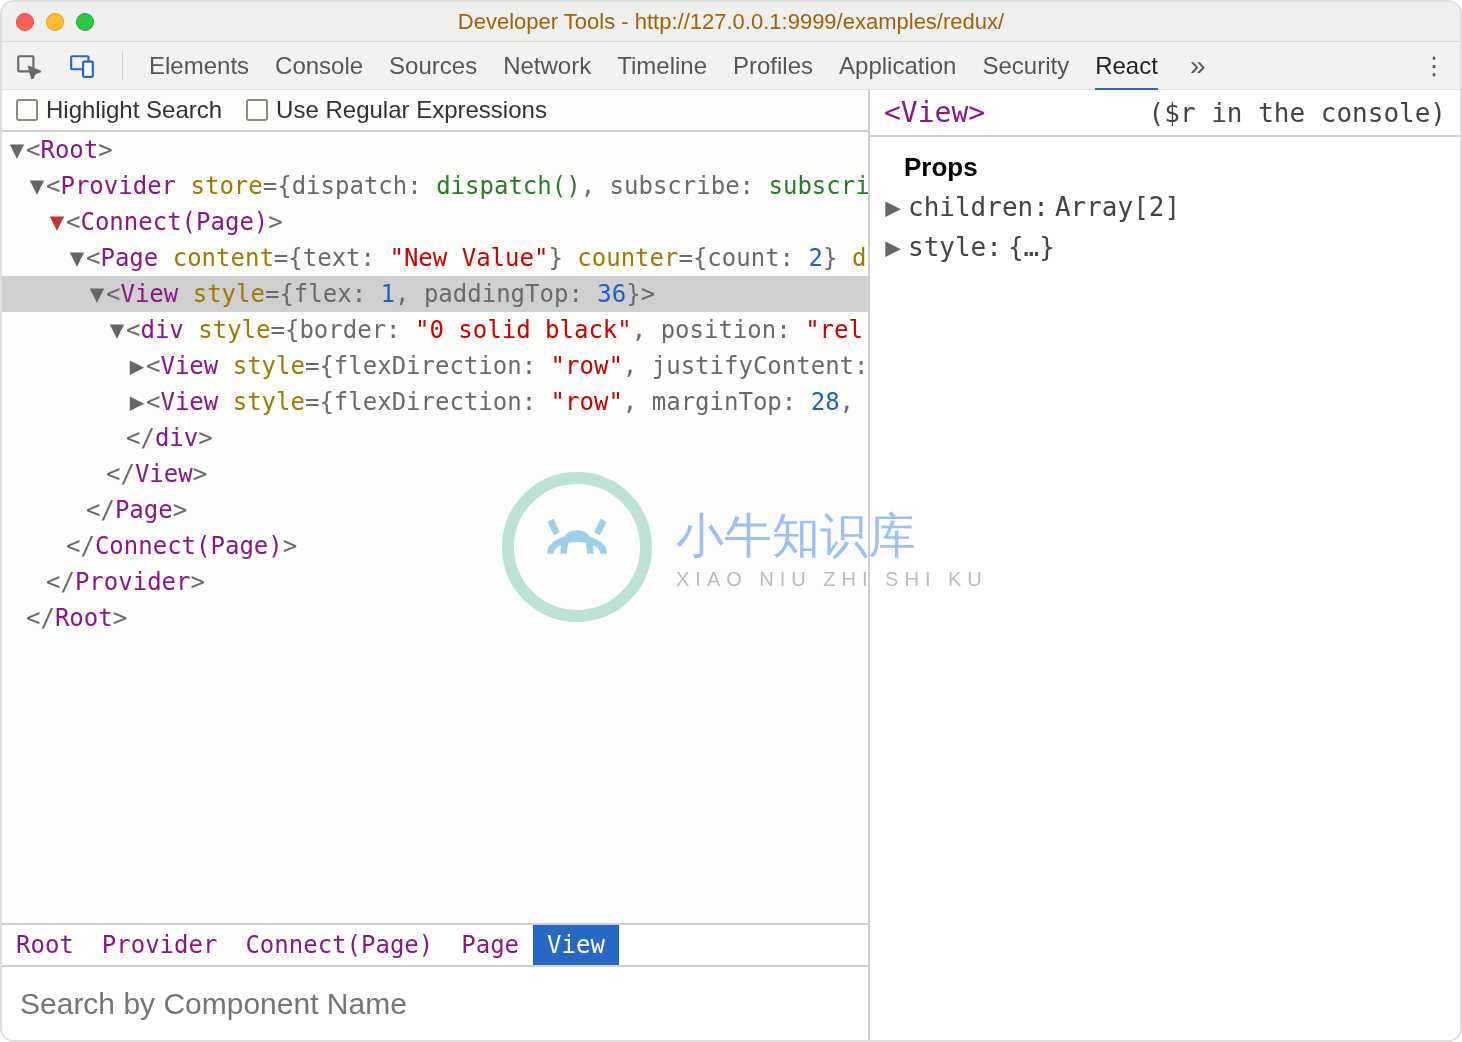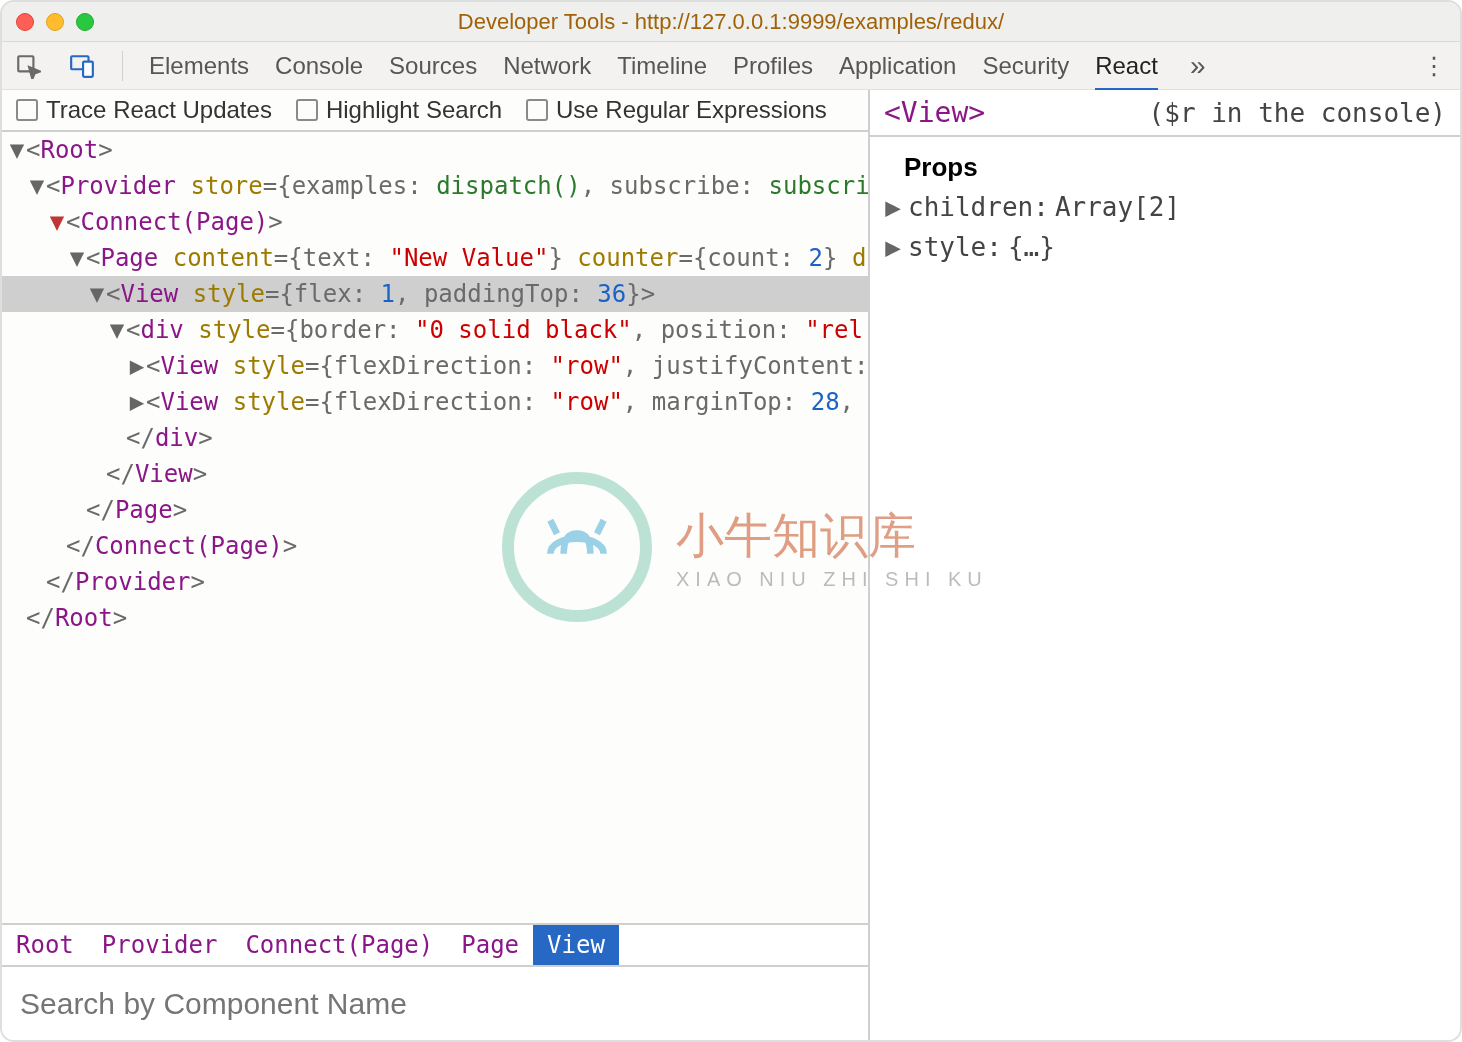--- a/index.html
+++ b/index.html
@@ -123,21 +123,21 @@
   .props .row .disc{color:#666;}
   .props .val{color:#444;}
 
   
   .watermark{
     position:absolute;left:500px;top:470px;
     display:flex;align-items:center;gap:24px;opacity:0.5;
     pointer-events:none;
   }
   .watermark .logo{width:150px;height:150px;border:12px solid #7cc8b0;border-radius:50%;display:flex;align-items:center;justify-content:center;}
-  .watermark .txt1{font-size:48px;color:#c2410c;}
+  .watermark .txt1{font-size:48px;color:#3b82f6;}
   .watermark .txt2{font-size:20px;color:#7a7a7a;letter-spacing:6px;}
 </style>
 </head>
 <body>
 
 <div class="frame">
 
   <div class="titlebar">
     <div class="traffic">
       <span class="dot close"></span>
@@ -174,35 +174,31 @@
     <span class="spacer"></span>
     <span class="icon-btn" style="font-size:24px;color:#565656;">⋮</span>
   </div>
 
   <div class="main">
     <div class="leftpane">
 
       <div class="options">
         <label>
           <span class="chk"></span>
-          <span>Trace React Updates</span>
-        </label>
-        <label>
-          <span class="chk"></span>
           <span>Highlight Search</span>
         </label>
         <label>
           <span class="chk"></span>
           <span>Use Regular Expressions</span>
         </label>
       </div>
 
       <div class="treewrap" id="tree">
           <div class="treerow" style="padding-left: 6px;"><span class="disc">▼</span><span class="tok-gray">&lt;</span><span class="tok-tag">Root</span><span class="tok-gray">&gt;</span></div>
-          <div class="treerow" style="padding-left: 26px;"><span class="disc">▼</span><span class="tok-gray">&lt;</span><span class="tok-tag">Provider</span> <span class="tok-attr">store</span><span class="tok-gray">={</span><span class="tok-gray">examples: </span><span class="tok-fn">dispatch()</span><span class="tok-gray">, subscribe: </span><span class="tok-fn">subscri</span></div>
+          <div class="treerow" style="padding-left: 26px;"><span class="disc">▼</span><span class="tok-gray">&lt;</span><span class="tok-tag">Provider</span> <span class="tok-attr">store</span><span class="tok-gray">={</span><span class="tok-gray">dispatch: </span><span class="tok-fn">dispatch()</span><span class="tok-gray">, subscribe: </span><span class="tok-fn">subscri</span></div>
           <div class="treerow" style="padding-left: 46px;"><span class="disc red-disc">▼</span><span class="tok-gray">&lt;</span><span class="tok-tag">Connect(Page)</span><span class="tok-gray">&gt;</span></div>
           <div class="treerow" style="padding-left: 66px;"><span class="disc">▼</span><span class="tok-gray">&lt;</span><span class="tok-tag">Page</span> <span class="tok-attr">content</span><span class="tok-gray">={text: </span><span class="tok-str">"New Value"</span><span class="tok-gray">}</span> <span class="tok-attr">counter</span><span class="tok-gray">={count: </span><span class="tok-num">2</span><span class="tok-gray">}</span> <span class="tok-attr">di</span></div>
           <div class="treerow sel" style="padding-left: 86px;"><span class="disc">▼</span><span class="tok-gray">&lt;</span><span class="tok-tag">View</span> <span class="tok-attr">style</span><span class="tok-gray">={flex: </span><span class="tok-num">1</span><span class="tok-gray">, paddingTop: </span><span class="tok-num">36</span><span class="tok-gray">}&gt;</span></div>
           <div class="treerow" style="padding-left: 106px;"><span class="disc">▼</span><span class="tok-gray">&lt;</span><span class="tok-tag">div</span> <span class="tok-attr">style</span><span class="tok-gray">={border: </span><span class="tok-str">"0 solid black"</span><span class="tok-gray">, position: </span><span class="tok-str">"rel</span></div>
           <div class="treerow" style="padding-left: 126px;"><span class="disc">▶</span><span class="tok-gray">&lt;</span><span class="tok-tag">View</span> <span class="tok-attr">style</span><span class="tok-gray">={flexDirection: </span><span class="tok-str">"row"</span><span class="tok-gray">, justifyContent:</span></div>
           <div class="treerow" style="padding-left: 126px;"><span class="disc">▶</span><span class="tok-gray">&lt;</span><span class="tok-tag">View</span> <span class="tok-attr">style</span><span class="tok-gray">={flexDirection: </span><span class="tok-str">"row"</span><span class="tok-gray">, marginTop: </span><span class="tok-num">28</span><span class="tok-gray">,</span></div>
           <div class="treerow" style="padding-left: 106px;"><span class="disc"></span><span class="tok-gray">&lt;/</span><span class="tok-tag">div</span><span class="tok-gray">&gt;</span></div>
           <div class="treerow" style="padding-left: 86px;"><span class="disc"></span><span class="tok-gray">&lt;/</span><span class="tok-tag">View</span><span class="tok-gray">&gt;</span></div>
           <div class="treerow" style="padding-left: 66px;"><span class="disc"></span><span class="tok-gray">&lt;/</span><span class="tok-tag">Page</span><span class="tok-gray">&gt;</span></div>
           <div class="treerow" style="padding-left: 46px;"><span class="disc"></span><span class="tok-gray">&lt;/</span><span class="tok-tag">Connect(Page)</span><span class="tok-gray">&gt;</span></div>

